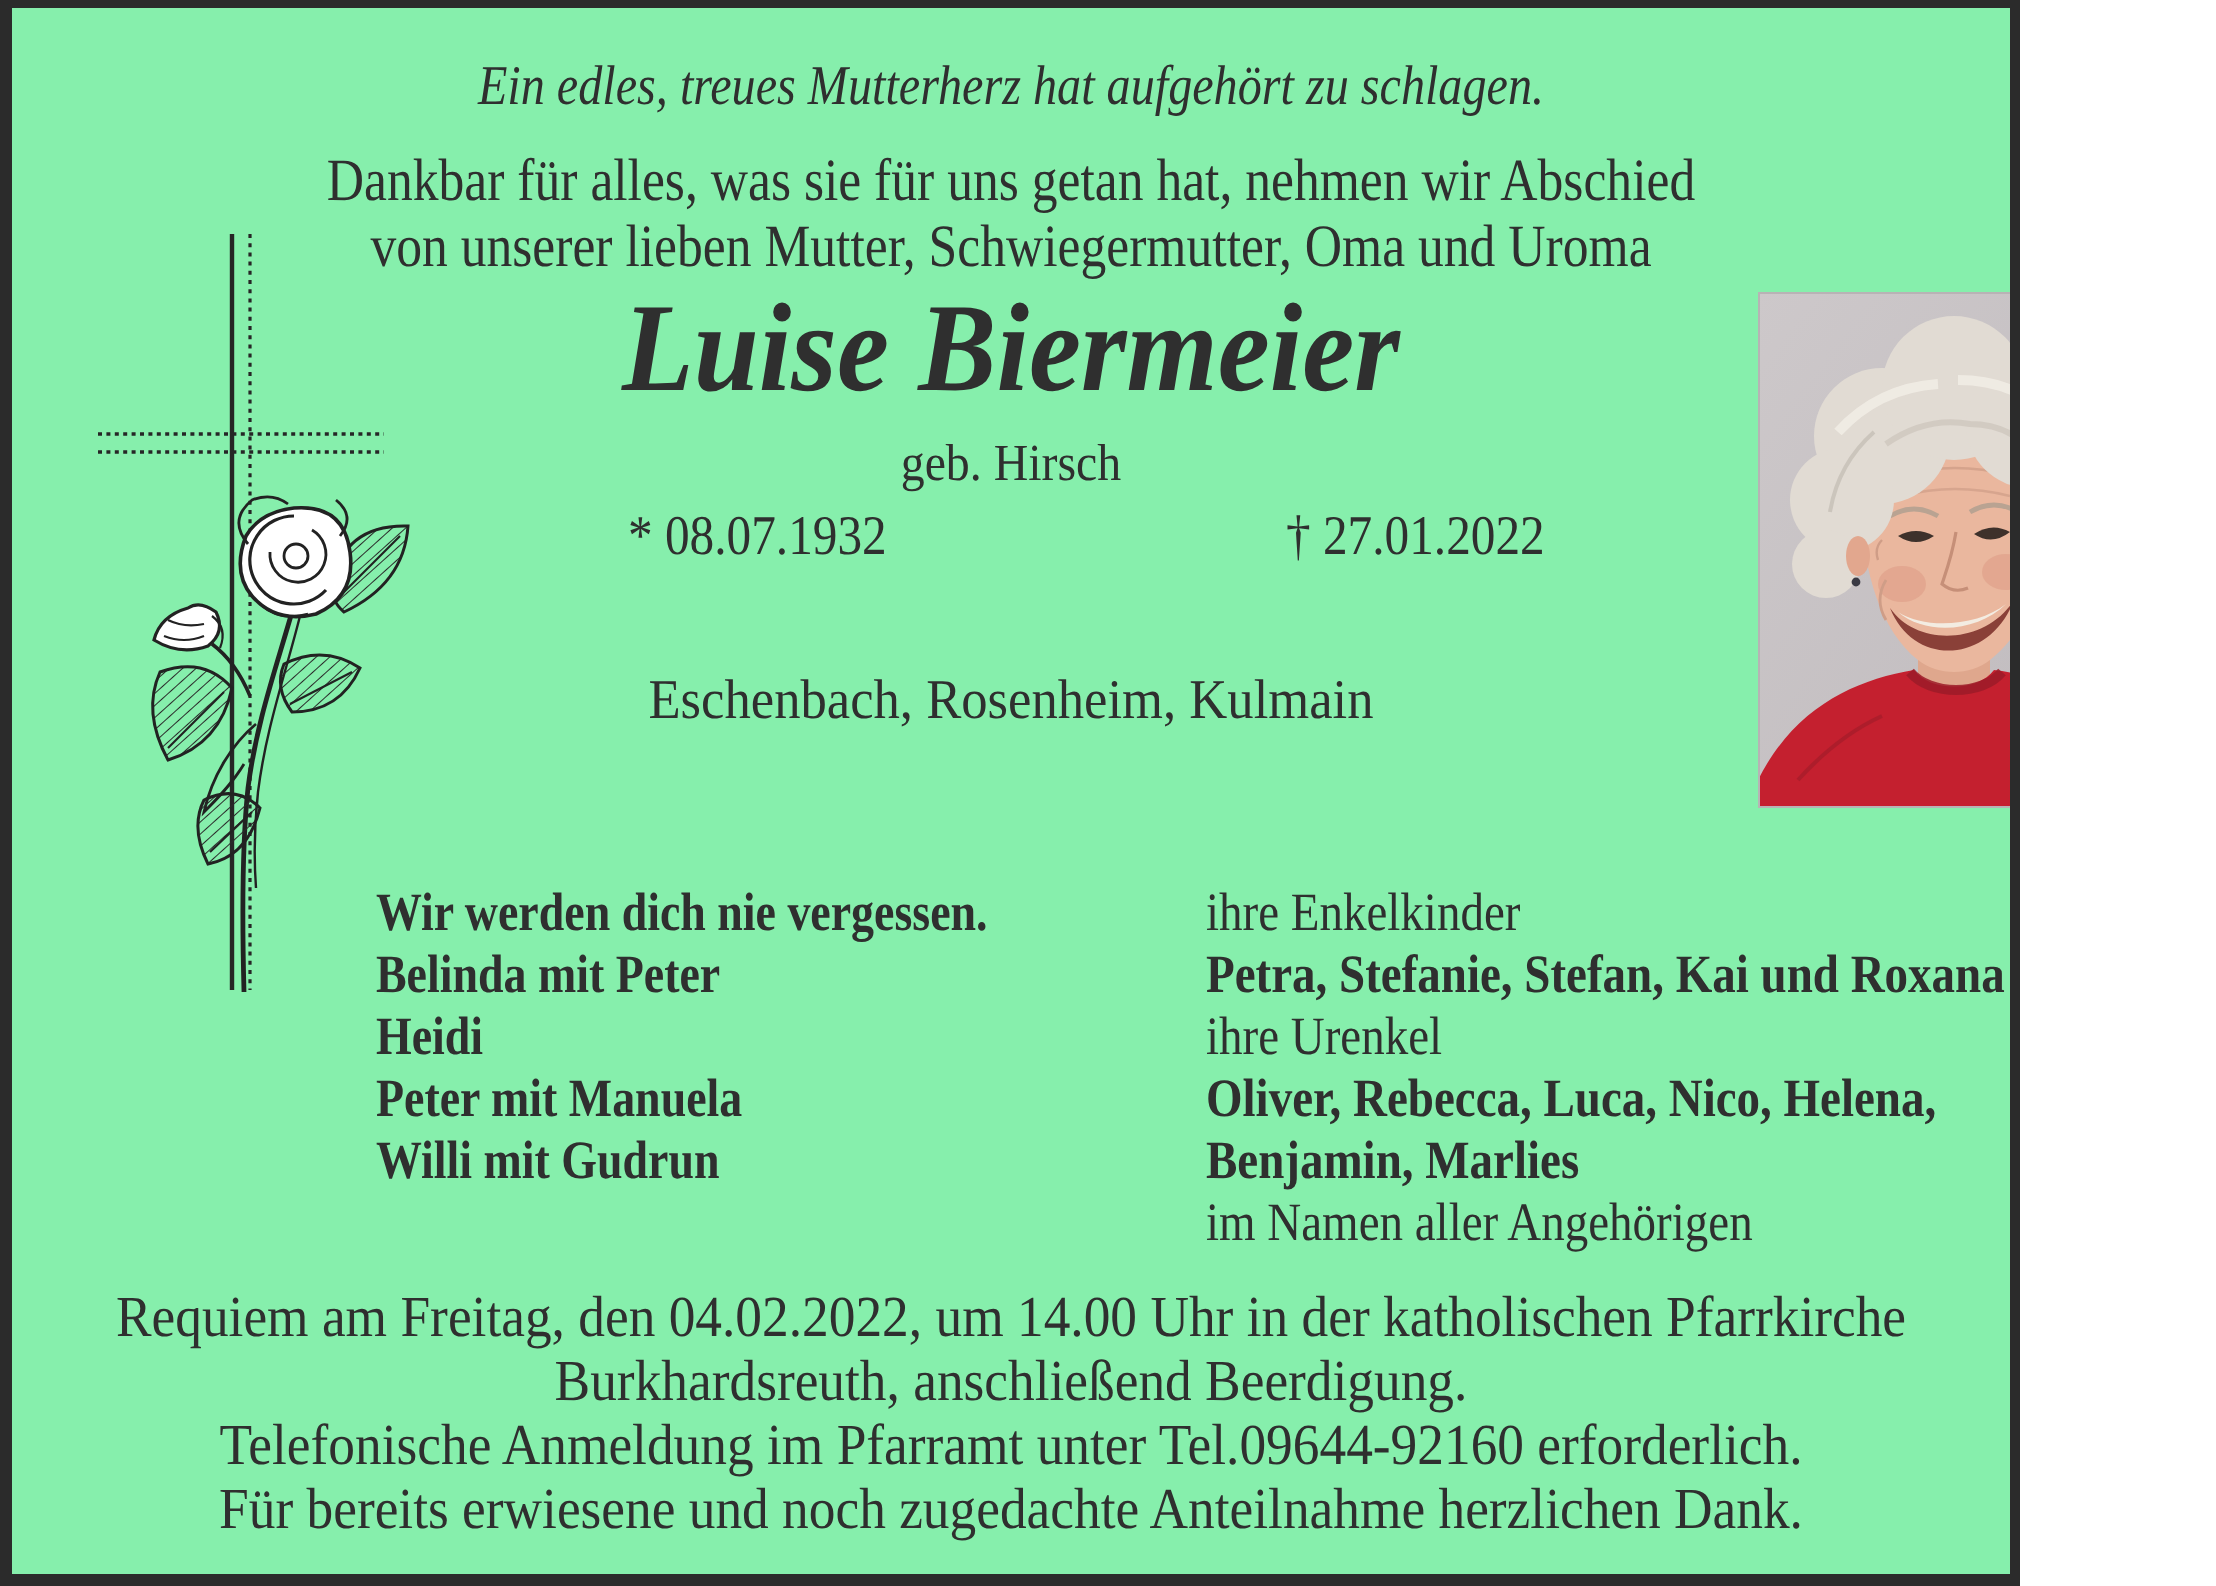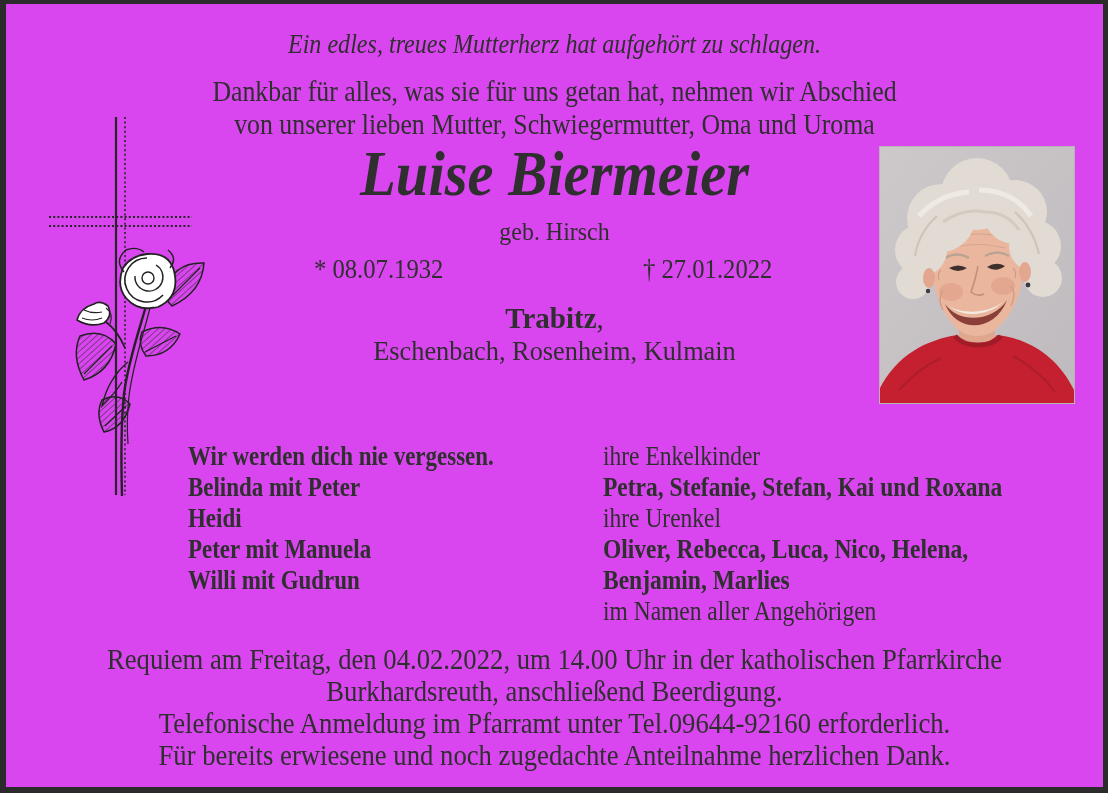--- a/index.html
+++ b/index.html
@@ -1,21 +1,21 @@
 <!DOCTYPE html>
 <html lang="de"><head>
 <meta charset="utf-8">
 <style>
   html, body { margin: 0; padding: 0; background: #ffffff; }
   .page {
     position: relative;
-    width: 1108px;
+    width: 1010px;
     height: 793px;
     box-sizing: border-box;
-    background: #d946ef;
+    background: #86efac;
     border-style: solid;
     border-color: #2b2b2b;
     border-width: 4px 5px 6px 6px;
     font-family: "Liberation Serif", serif;
     color: #2f2f2f;
     overflow: hidden;
   }
   .centered { position: absolute; left: 0; right: 0; text-align: center; }
 
   .epigraph {
@@ -223,23 +223,20 @@
     <div>von unserer lieben Mutter, Schwiegermutter, Oma und Uroma</div>
   </div>
 
   <div class="centered name">Luise Biermeier</div>
 
   <div class="centered maiden">geb. Hirsch</div>
 
   <div class="date date-birth">* 08.07.1932</div>
   <div class="date date-death">† 27.01.2022</div>
 
-  <div class="centered residence">
-    <span class="town">Trabitz</span><span>,</span>
-  </div>
   <div class="centered places">Eschenbach, Rosenheim, Kulmain</div>
 
   <div class="col col-left">
     <div>Wir werden dich nie vergessen.</div>
     <div>Belinda mit Peter</div>
     <div>Heidi</div>
     <div>Peter mit Manuela</div>
     <div>Willi mit Gudrun</div>
   </div>
 

